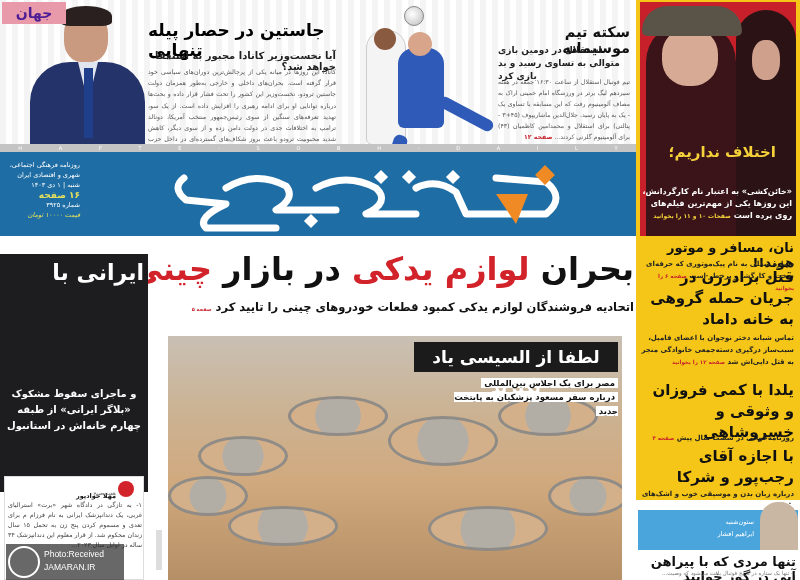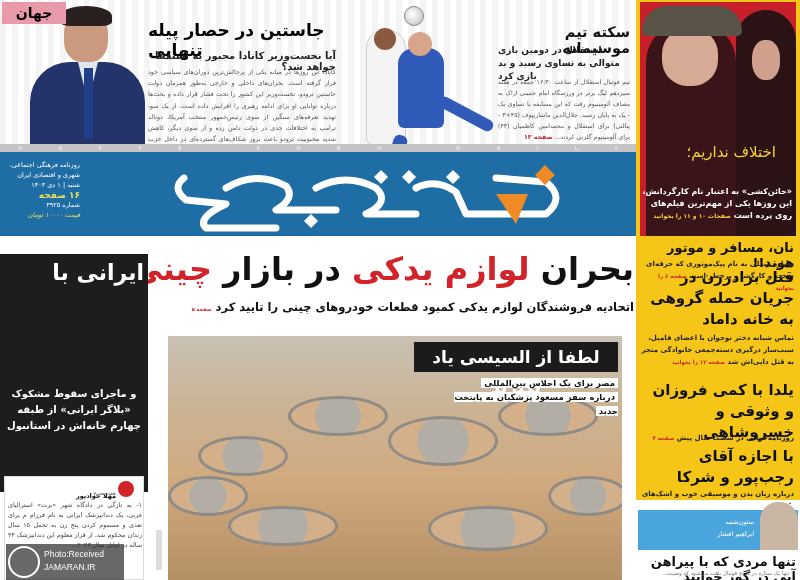--- a/index.html
+++ b/index.html
@@ -11,21 +11,21 @@
     
     .top-band { left: 0; top: 0; width: 636px; height: 150px; background: repeating-linear-gradient(90deg, #f4f4f4 0 6px, #ffffff 6px 12px); }
 
     
     .trudeau-photo { left: 30px; top: 4px; width: 115px; height: 148px; }
     .trudeau-photo .head { position: absolute; left: 34px; top: 6px; width: 44px; height: 52px; border-radius: 45% 45% 40% 40%; background: #c99a80; }
     .trudeau-photo .hair { position: absolute; left: 30px; top: 2px; width: 52px; height: 20px; border-radius: 50% 50% 20% 20%; background: #2a2020; }
     .trudeau-photo .suit { position: absolute; left: 0; top: 58px; width: 115px; height: 90px; border-radius: 40px 40px 0 0; background: #24336a; }
     .trudeau-photo .shirt { position: absolute; left: 48px; top: 58px; width: 20px; height: 40px; background: #dfe6f0; clip-path: polygon(0 0,100% 0,50% 100%); }
     .trudeau-photo .tie { position: absolute; left: 54px; top: 64px; width: 9px; height: 70px; background: #1f3f8a; }
-    .badge-gozar { left: 2px; top: 2px; width: 64px; height: 22px; background: #e89aaa; color: #000000; font-weight: bold; font-size: 14px; text-align: center; line-height: 22px; }
+    .badge-gozar { left: 2px; top: 2px; width: 64px; height: 22px; background: #e89aaa; color: #4c1d95; font-weight: bold; font-size: 14px; text-align: center; line-height: 22px; }
     .trudeau-title { left: 148px; top: 20px; width: 188px; font-size: 17px; font-weight: bold; text-align: left; color: #000000; }
     .trudeau-sub { left: 148px; top: 50px; width: 188px; font-size: 10px; font-weight: bold; text-align: right; color: #222; }
     .trudeau-body { left: 148px; top: 66px; width: 188px; font-size: 6.3px; line-height: 11.2px; text-align: justify; color: #555; }
     .red-ref { color: #c8232c; font-weight: bold; }
 
     
     .football { left: 346px; top: 4px; width: 150px; height: 200px; }
     .football .ball { position: absolute; left: 58px; top: 2px; width: 20px; height: 20px; border-radius: 50%; background: radial-gradient(circle at 40% 40%, #fff, #bbb); border: 1px solid #888; }
     .football .p1 { position: absolute; left: 20px; top: 26px; width: 40px; height: 115px; border-radius: 18px 18px 6px 6px; background: #f4f4f4; border: 1px solid #ccc; }
     .football .p1h { position: absolute; left: 28px; top: 24px; width: 22px; height: 22px; border-radius: 50%; background: #8a5a40; }
@@ -50,21 +50,21 @@
     .mast-info .price { color: #e8e25a; font-style: italic; }
 
     
     .right-col { left: 636px; top: 0; width: 164px; height: 500px; background: #f5c518; }
     .film-box { left: 640px; top: 2px; width: 156px; height: 234px; background: #c8202a; overflow: hidden; }
     .film-man { position: absolute; left: 6px; top: 20px; width: 90px; height: 214px; background: #3a1418; border-radius: 40px 40px 0 0; }
     .film-man-face { position: absolute; left: 22px; top: 26px; width: 56px; height: 58px; border-radius: 45%; background: #d6aa94; }
     .film-hat { position: absolute; left: 2px; top: 4px; width: 100px; height: 30px; background: #5a5448; border-radius: 30px 30px 6px 6px; }
     .film-woman { position: absolute; left: 96px; top: 8px; width: 60px; height: 226px; background: #2b1214; border-radius: 30px 30px 0 0; }
     .film-woman-face { position: absolute; left: 112px; top: 38px; width: 28px; height: 40px; border-radius: 45%; background: #cfa08c; }
-    .film-title { left: 624px; top: 142px; width: 152px; font-size: 15px; line-height: 20px; font-weight: normal; color: #f6d23a; text-align: right; }
+    .film-title { left: 624px; top: 142px; width: 152px; font-size: 15px; line-height: 20px; font-weight: bold; color: #f6d23a; text-align: right; }
     .film-body { left: 640px; top: 186px; width: 152px; font-size: 8px; line-height: 12px; color: #fff; text-align: right; font-weight: bold; }
     .film-ref { color: #f6d23a; font-size: 6px; }
 
     .r-h1 { left: 640px; top: 240px; width: 154px; font-size: 13px; font-weight: bold; text-align: right; }
     .r-p { left: 640px; width: 154px; font-size: 7px; line-height: 12px; text-align: right; color: #222; font-weight: bold; }
     .r-p .red-ref { font-size: 5.5px; }
     .r-h2 { left: 640px; width: 154px; font-size: 15px; line-height: 21px; font-weight: bold; text-align: right; }
 
     .col-box { left: 636px; top: 504px; width: 164px; height: 76px; background: #fff; }
     .col-band { left: 638px; top: 510px; width: 160px; height: 40px; background: #4ba5dd; }

